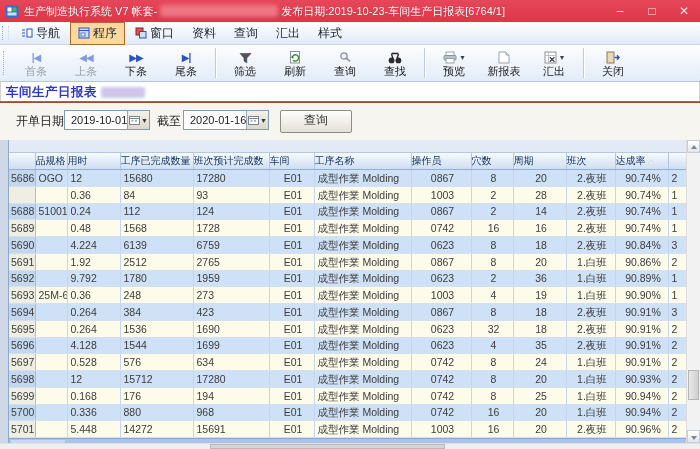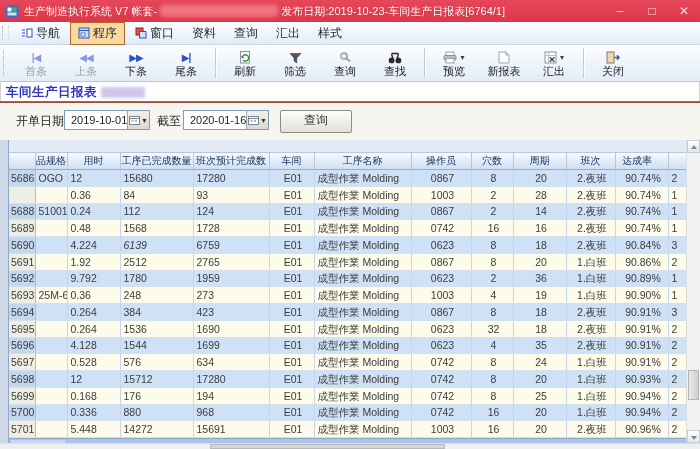--- a/index.html
+++ b/index.html
@@ -52,21 +52,21 @@
     background:linear-gradient(#fdfdfb,#e4e1d6);font-size:12px;color:#333;font-family:inherit;
     box-shadow:inset 0 1px 0 #fff;text-align:center;line-height:19px;}
   
   .grid-wrap{position:absolute;top:140px;left:0;right:0;bottom:0;background:#fff;}
   .gutter{position:absolute;left:0;top:0;bottom:6px;width:8px;background:#cfd8e6;}
   .grid-frame{position:absolute;left:8px;top:0;width:678px;bottom:6px;overflow:hidden;
     background:#a9c3ee;border-left:1px solid #8fa8c8;box-sizing:border-box;}
   .grid-band{height:12px;background:#e2eaf6;border-bottom:1px solid #b6c8e0;}
   table{border-collapse:collapse;table-layout:fixed;width:678px;}
   th{height:16px;background:linear-gradient(#f7fafd,#e3edf8 45%,#cfdff2);border-right:1px solid #b3c7de;
-    border-bottom:1px solid #93aed0;color:#15305e;font-size:10px;font-weight:normal;text-align:center;
+    border-bottom:1px solid #93aed0;color:#15305e;font-size:10px;font-weight:normal;text-align:left;
     padding:0;overflow:hidden;white-space:nowrap;}
   .sort{font-size:7px;color:#eaf3fc;text-shadow:0 0 1px #7f9db9;margin-left:2px;}
   td{height:15.75px;font-size:10.5px;padding:0 0 0 3px;border-right:1px solid #c6d6ea;border-bottom:1px solid #d4e0ef;
     color:#3c3c3c;overflow:hidden;white-space:nowrap;line-height:14px;}
   tr.even td{background:#cfe1f6;}
   tr.odd td{background:#fdfbe9;}
   td.rowid{border-right:1px solid #a9bdd8;box-shadow:inset 0 0 0 99px rgba(70,100,150,.08);padding-left:2px;}
   .bluebar{height:21px;background:#a9c3ee;border-top:1px solid #8fa8c8;position:relative;}
   .bluebar-left{position:absolute;left:2px;top:1px;width:54px;height:18px;background:#c9d9f4;}
   
@@ -172,36 +172,36 @@
       </div>
       <div class="tbtn">
         <span class="ticon">
           <span class="navglyph">▶|</span>
         </span>
         <span class="tlabel">尾条</span>
       </div>
       <div class="tsep"></div>
       <div class="tbtn">
         <span class="ticon">
+          <svg width="13" height="12">
+            <path d="M1 1.5h11L7.8 6v5L5 9V6z" fill="#4a5568" stroke="#2d3440" stroke-width="0.5"></path>
+            <path d="M9 3l2.5-2" stroke="#c23333" stroke-width="1.2"></path>
+          </svg>
+        </span>
+        <span class="tlabel">筛选</span>
+      </div>
+      <div class="tbtn">
+        <span class="ticon">
           <svg width="13" height="13">
             <rect x="1.5" y="0.5" width="9" height="11.5" fill="#fff" stroke="#8a93a0"></rect>
             <path d="M3.2 7a3.2 3.2 0 1 1 .9 2.2" stroke="#2e8b2e" fill="none" stroke-width="1.3"></path>
             <path d="M2.6 4.6v2.6h2.6z" fill="#2e8b2e"></path>
           </svg>
         </span>
         <span class="tlabel">刷新</span>
-      </div>
-      <div class="tbtn">
-        <span class="ticon">
-          <svg width="13" height="12">
-            <path d="M1 1.5h11L7.8 6v5L5 9V6z" fill="#4a5568" stroke="#2d3440" stroke-width="0.5"></path>
-            <path d="M9 3l2.5-2" stroke="#c23333" stroke-width="1.2"></path>
-          </svg>
-        </span>
-        <span class="tlabel">筛选</span>
       </div>
       <div class="tbtn">
         <span class="ticon">
           <svg width="13" height="13">
             <circle cx="5" cy="5" r="3.2" fill="#e7edf4" stroke="#8a93a0" stroke-width="1.3"></circle>
             <path d="M7.4 7.4l3.8 3" stroke="#8a93a0" stroke-width="1.6"></path>
           </svg>
         </span>
         <span class="tlabel">查询</span>
       </div>
@@ -391,21 +391,21 @@
               <td style="text-align: center;">16</td>
               <td style="text-align: center;">16</td>
               <td style="text-align: center;">2.夜班</td>
               <td style="text-align: center;">90.74%</td>
               <td style="text-align: left;">1</td>
             </tr>
             <tr class="even">
               <td class="rowid" style="text-align: left;">5690</td>
               <td style="text-align: left;"></td>
               <td style="text-align: left;">4.224</td>
-              <td style="text-align: left; font-style: italic;">6139</td>
+              <td style="text-align: left;">6139</td>
               <td style="text-align: left;">6759</td>
               <td style="text-align: center;">E01</td>
               <td style="text-align: left;">成型作業 Molding</td>
               <td style="text-align: center;">0623</td>
               <td style="text-align: center;">8</td>
               <td style="text-align: center;">18</td>
               <td style="text-align: center;">2.夜班</td>
               <td style="text-align: center;">90.84%</td>
               <td style="text-align: left;">3</td>
             </tr>

